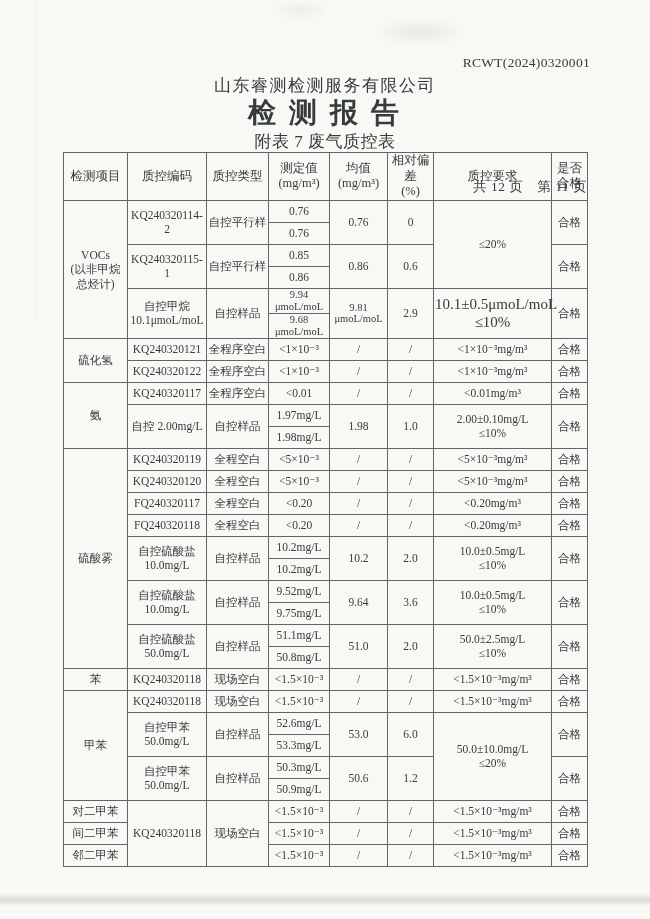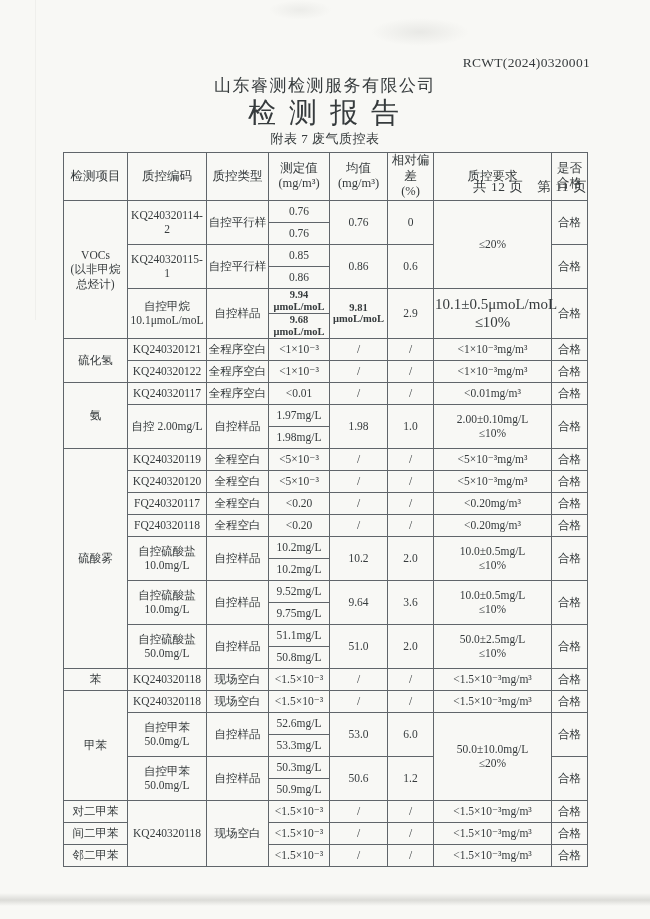--- a/index.html
+++ b/index.html
@@ -12,36 +12,36 @@
     font-family:"Liberation Serif","DejaVu Serif",serif;
     color:#363b3d;
   }
   .fold-line{position:absolute;left:35px;top:0;width:1px;height:320px;background:rgba(80,80,78,.05);}
   .scan-shadow{position:absolute;left:0;top:893px;width:650px;height:13px;
     background:linear-gradient(to bottom, rgba(0,0,0,0), rgba(118,118,112,.22) 55%, rgba(0,0,0,0));}
   .doc-code{position:absolute;top:55px;right:60px;font-size:13.5px;letter-spacing:.3px;margin-left:30px;}
   .company{position:absolute;top:74px;left:0;width:650px;text-align:center;
     font-size:17px;letter-spacing:1.5px;}
   .report-title{position:absolute;top:94px;left:0;width:650px;text-align:center;
-    font-size:28px;font-weight:normal;letter-spacing:3px;}
+    font-size:28px;font-weight:bold;letter-spacing:3px;}
   .meta-row{position:absolute;top:130px;left:63px;width:524px;height:20px;}
-  .caption{position:absolute;left:0;width:100%;text-align:center;font-size:13px;letter-spacing:.5px;}
+  .caption{position:absolute;left:0;width:100%;text-align:center;font-size:17px;letter-spacing:.5px;}
   .pages{position:absolute;right:0;top:0;font-size:13.5px;letter-spacing:.5px;margin-top:48px;}
   table{position:absolute;top:152px;left:63px;width:524px;border-collapse:collapse;table-layout:fixed;}
   th,td{
     border:1px solid #60656a;
     text-align:center;vertical-align:middle;
     white-space:pre-line;
     padding:0 1px;
     font-weight:normal;
     color:#363b3d;
   }
   th{height:36px;font-size:12.5px;line-height:1.25;}
   td{height:21px;font-size:11.5px;line-height:1.25;}
-  td.sm{font-size:10.5px;line-height:1.12;height:24px;font-weight:bold;}
+  td.sm{font-size:10.5px;line-height:1.12;height:24px;}
   td.req{font-size:15px;}
 </style>
 </head>
 <body>
 
 <div class="fold-line"></div>
 
 <div class="doc-code">RCWT(2024)0320001</div>
 
 <div class="company">山东睿测检测服务有限公司</div>

